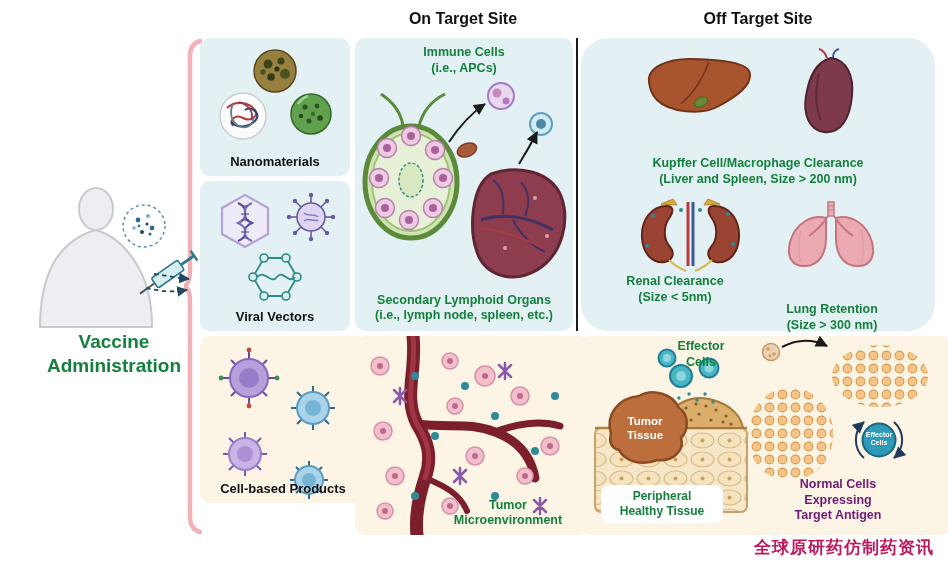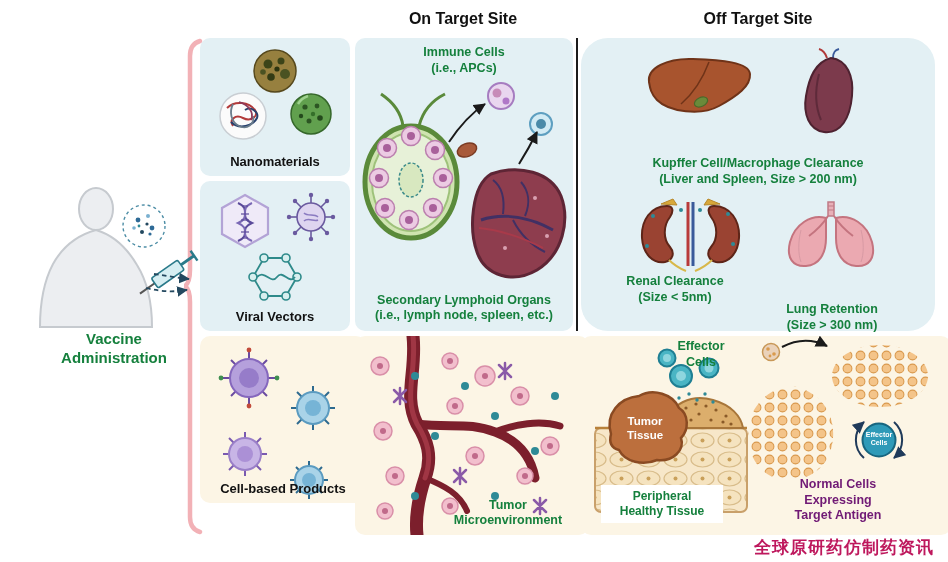--- a/index.html
+++ b/index.html
@@ -10,21 +10,21 @@
   .cream{background:#fcf5e5;padding-left:16px;}
   .site-header{position:absolute;top:10px;font-size:16px;font-weight:700;text-align:center;color:#111;}
   .panel-label{position:absolute;left:0;right:0;bottom:7px;text-align:center;font-weight:700;
                font-size:13px;color:#111;}
   .cap{position:absolute;font-weight:700;color:#15803d;text-align:center;line-height:1.25;font-size:12.5px;}
   [data-bind]{white-space:pre-line;}
   svg{position:absolute;display:block;}
   .divider{position:absolute;left:576px;top:38px;width:2px;height:293px;background:#1b1b1b;}
   .watermark{position:absolute;right:14px;bottom:3px;font-size:17px;font-weight:700;
              color:#be185d;letter-spacing:1px;}
-  .whitechip{background:#ffffff;border-radius:0;padding:4px 0;}
+  .whitechip{background:#ffffff;border-radius:8px;padding:4px 0;}
 </style>
 </head>
 <body>
 
 <div id="stage">
 
   <div class="site-header" style="left:353px;width:220px;" data-bind="headers.on_target">On Target Site</div>
   <div class="site-header" style="left:581px;width:354px;" data-bind="headers.off_target">Off Target Site</div>
 
   <div class="divider"></div>
@@ -54,21 +54,21 @@
     </g>
     <g transform="rotate(-35 140 86)">
       <line x1="104" y1="92" x2="122" y2="92" stroke="#555" stroke-width="2"></line>
       <rect x="122" y="86" width="32" height="12" rx="2" fill="#d6eef2" stroke="#2a7a8a" stroke-width="1.6"></rect>
       <line x1="154" y1="92" x2="170" y2="92" stroke="#2a7a8a" stroke-width="3"></line>
       <line x1="170" y1="86" x2="170" y2="98" stroke="#2a7a8a" stroke-width="2.4"></line>
     </g>
     <path d="M128,92 C142,94 152,96 163,97" fill="none" stroke="#23485f" stroke-width="1.8" stroke-dasharray="4.5 3.5" marker-end="url(#ahF)"></path>
     <path d="M120,106 C136,110 148,110 161,108" fill="none" stroke="#23485f" stroke-width="1.8" stroke-dasharray="4.5 3.5" marker-end="url(#ahF)"></path>
   </svg>
-  <div class="cap" style="left:28px;top:330px;width:172px;font-size:15px;" data-bind="vaccine.label">Vaccine
+  <div class="cap" style="left:28px;top:330px;width:172px;font-size:19px;" data-bind="vaccine.label">Vaccine
 Administration</div>
 
   <div class="box blue" style="left:200px;top:38px;width:150px;height:138px;">
     <svg style="left:5px;top:8px;" width="140" height="100" viewBox="0 0 140 100">
       <g>
         <circle cx="70" cy="25" r="21" fill="#97803f" stroke="#57491d" stroke-width="1.5"></circle>
         <circle cx="63" cy="18" r="4.5" fill="#3c4418"></circle>
           <circle cx="76" cy="15" r="3.5" fill="#3c4418"></circle>
         <circle cx="80" cy="28" r="5" fill="#4a5222"></circle>
           <circle cx="66" cy="31" r="3.8" fill="#333b14"></circle>

